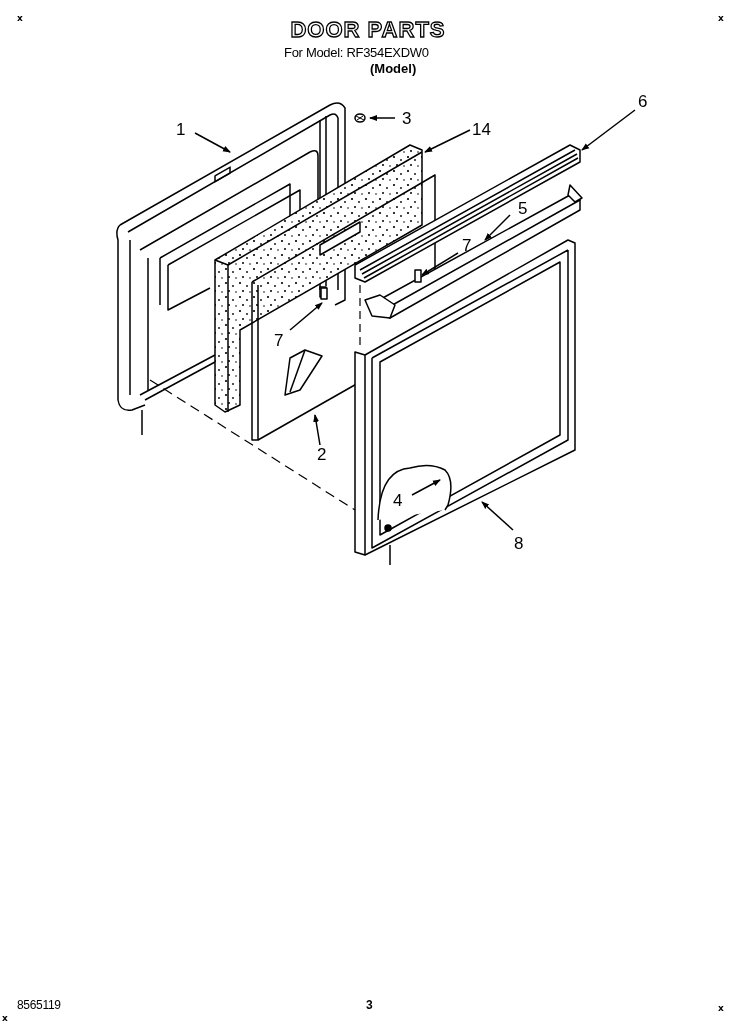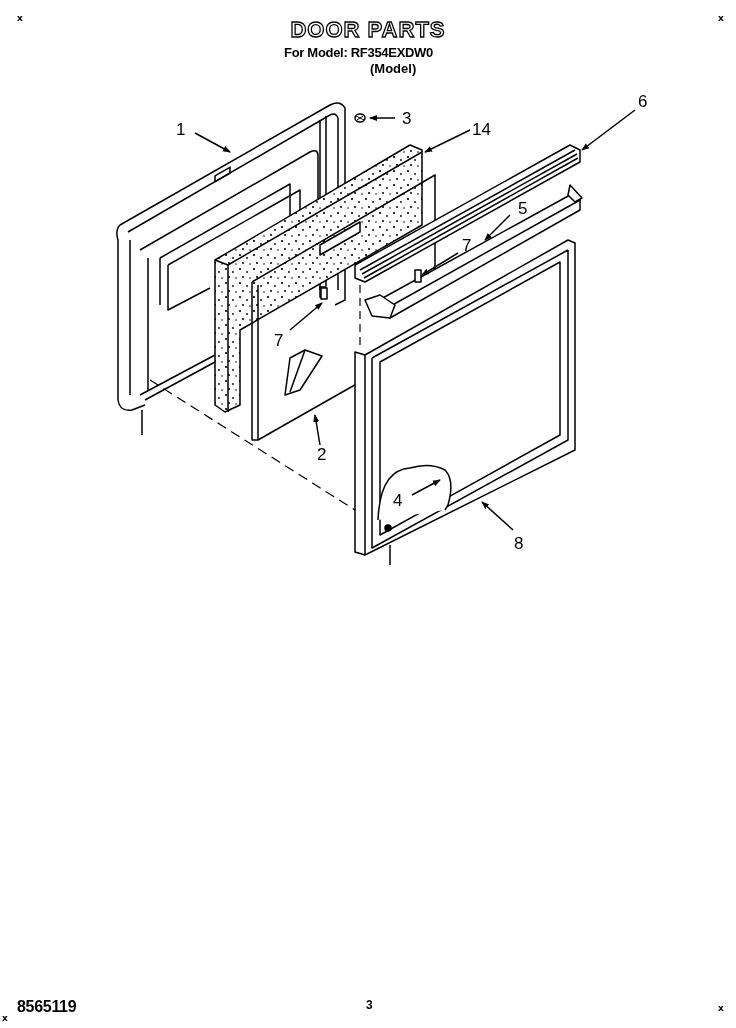--- a/index.html
+++ b/index.html
@@ -1,21 +1,21 @@
 <!DOCTYPE html>
 <html><head>
   <meta charset="utf-8">
   <style>
     html, body { margin: 0; padding: 0; background: #ffffff; }
     body { width: 736px; height: 1028px; position: relative; overflow: hidden; font-family: "Liberation Sans", sans-serif; color: #000; }
     .corner-mark { position: absolute; font-family: "DejaVu Sans", sans-serif; font-size: 9px; font-weight: bold; line-height: 9px; }
     .title { position: absolute; left: 0; width: 736px; top: 18px; text-align: center; font-size: 22px; font-weight: bold; letter-spacing: 1px; color: #fff; -webkit-text-stroke: 1.3px #000; line-height: 24px; }
-    .subtitle { position: absolute; left: 284px; top: 45px; font-size: 13px; font-weight: bold; letter-spacing: -0.3px; line-height: 15px; }
+    .subtitle { position: absolute; left: 284px; top: 45px; font-size: 13px; font-weight: normal; letter-spacing: -0.3px; line-height: 15px; }
     .subtitle2 { position: absolute; left: 370px; top: 61px; font-size: 13px; font-weight: bold; line-height: 15px; }
-    .footer-code { position: absolute; left: 17px; top: 998px; font-size: 16px; font-weight: bold; letter-spacing: -0.3px; }
+    .footer-code { position: absolute; left: 17px; top: 998px; font-size: 12px; font-weight: normal; letter-spacing: -0.3px; }
     .page-number { position: absolute; left: 366px; top: 998px; font-size: 12px; font-weight: bold; }
     .diagram { position: absolute; left: 0; top: 0; width: 736px; height: 1028px; }
     .callout { font-family: "Liberation Sans", sans-serif; font-size: 17px; fill: #000; }
   </style>
 </head>
 <body>
 
 <span class="corner-mark" style="left:17px;top:14px;">x</span>
 <span class="corner-mark" style="left:718px;top:14px;">x</span>
 <span class="corner-mark" style="left:2px;top:1014px;">x</span>

